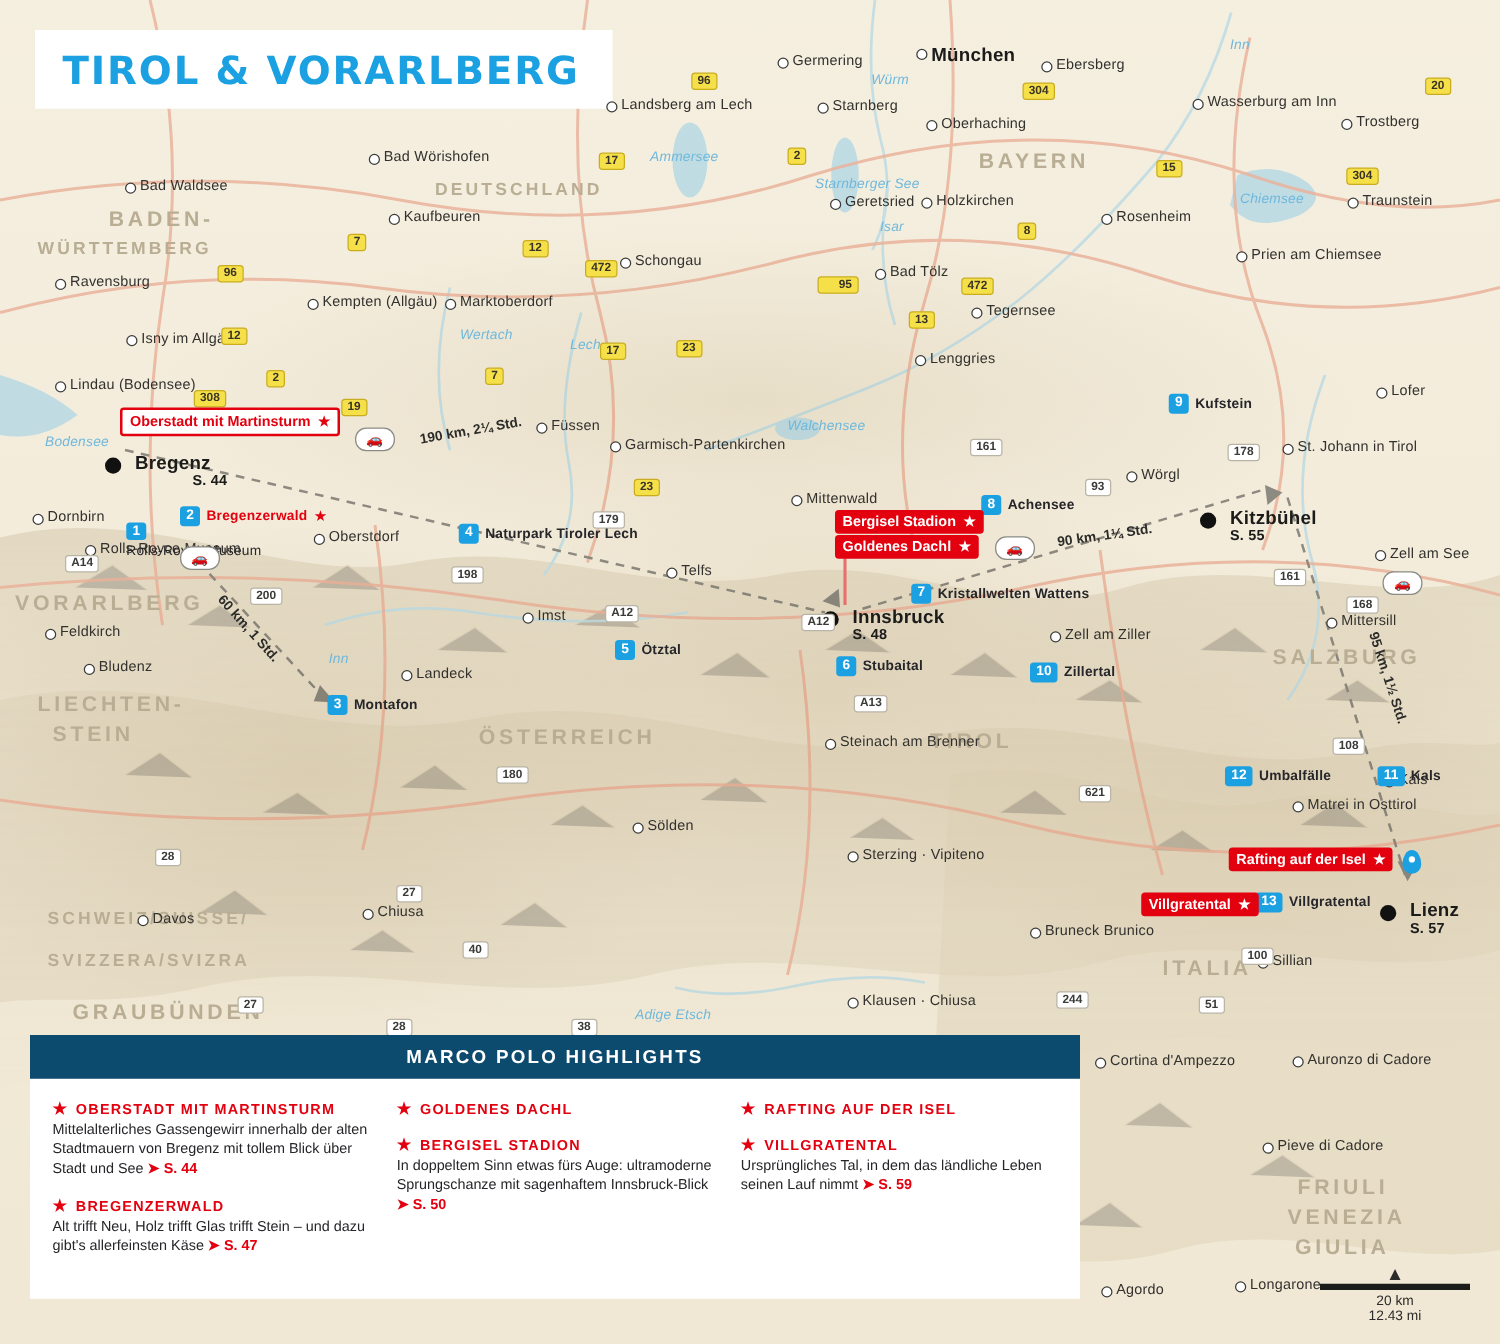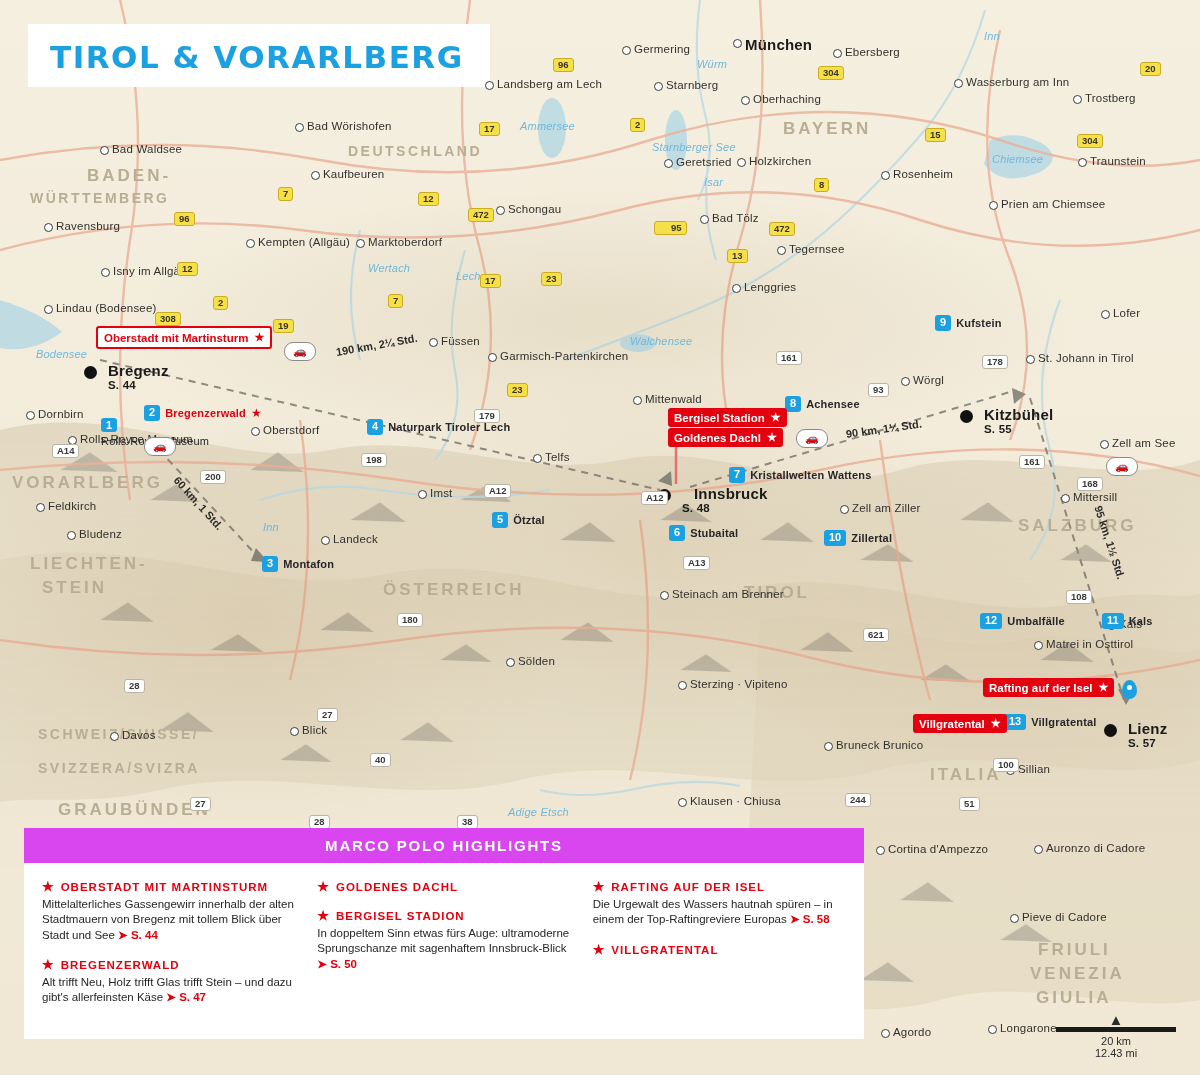--- a/index.html
+++ b/index.html
@@ -36,21 +36,21 @@
     font-size:11.5px;font-weight:bold;border-radius:3px;padding:3px 6px;white-space:nowrap;}
   .poi .st{color:#fff;margin-left:6px;font-size:11px;}
   .poi.out{background:#fff;color:#e3000f;border:2px solid #e3000f;}
   .poi.out .st{color:#e3000f;}
 
   .title-box{position:absolute;left:28px;top:24px;background:#fff;padding:15px 26px 12px 22px;}
   .title-box span{color:#1ba0e2;font-size:31px;font-weight:bold;letter-spacing:1.5px;
     font-family:"DejaVu Sans",sans-serif;}
 
   .hl{position:absolute;left:24px;top:828px;width:840px;background:#fff;box-shadow:0 0 0 0 #fff;}
-  .hl-head{background:#d946ef;color:#fff;text-align:center;font-weight:bold;letter-spacing:1.8px;
+  .hl-head{background:#0c4a6e;color:#fff;text-align:center;font-weight:bold;letter-spacing:1.8px;
     font-size:15px;padding:9px 0;}
   .hl-body{display:flex;padding:16px 18px 20px 18px;gap:22px;}
   .hl-col{flex:1;}
   .hl-item{margin-bottom:14px;}
   .hl-item h4{margin:0 0 3px 0;font-size:11.5px;color:#e3000f;letter-spacing:1px;font-weight:bold;}
   .hl-item h4 .star{margin-right:6px;font-size:13px;}
   .hl-item p{margin:0;font-size:11.5px;line-height:1.33;color:#26262a;}
   .hl-item p .pg{color:#e3000f;font-weight:bold;white-space:nowrap;}
 
   .scale{position:absolute;right:24px;bottom:16px;text-align:center;color:#2b2b29;font-size:11px;}
@@ -352,21 +352,21 @@
       <div style="position:absolute;left:836px;top:739px;">
         <span class="dotc" style="left:-12px;top:3px;"></span>
         <span class="lbl city" style="left:0;top:0;position:relative;display:block;">Bruneck Brunico</span>
       </div>
       <div style="position:absolute;left:122px;top:729px;">
         <span class="dotc" style="left:-12px;top:3px;"></span>
         <span class="lbl city" style="left:0;top:0;position:relative;display:block;">Davos</span>
       </div>
       <div style="position:absolute;left:302px;top:724px;">
         <span class="dotc" style="left:-12px;top:3px;"></span>
-        <span class="lbl city" style="left:0;top:0;position:relative;display:block;">Blick</span>
+        <span class="lbl city" style="left:0;top:0;position:relative;display:block;">Chiusa</span>
       </div>
       <div style="position:absolute;left:1018px;top:763px;">
         <span class="dotc" style="left:-12px;top:3px;"></span>
         <span class="lbl city" style="left:0;top:0;position:relative;display:block;">Sillian</span>
       </div>
       <div style="position:absolute;left:690px;top:795px;">
         <span class="dotc" style="left:-12px;top:3px;"></span>
         <span class="lbl city" style="left:0;top:0;position:relative;display:block;">Klausen · Chiusa</span>
       </div>
       <div style="position:absolute;left:888px;top:843px;">
@@ -399,25 +399,25 @@
       </div>
       <div style="position:absolute;left:80px;top:433px;">
         <span class="dotc" style="left:-12px;top:3px;"></span>
         <span class="lbl city" style="left:0;top:0;position:relative;display:block;">Rolls-Royce Museum</span>
       </div>
     </div>
   <div id="layer-main">
       <div style="position:absolute;left:108px;top:362px;">
         <span class="dotb" style="left:-24px;top:4px;"></span>
         <div class="lbl big" style="position:relative;">Bregenz</div>
-        <div class="lbl" style="position:relative;font-weight:bold;font-size:11.5px;color:#1b1b1a;">S. 44</div>
+        <div class="lbl" style="position:relative;font-weight:bold;font-size:11.5px;color:#1b1b1a;margin-left:46px;">S. 44</div>
       </div>
       <div style="position:absolute;left:682px;top:485px;">
         <span class="dotb" style="left:-24px;top:4px;"></span>
-        <div class="lbl big" style="position:relative;margin-left:12px;">Innsbruck</div>
+        <div class="lbl big" style="position:relative;">Innsbruck</div>
         <div class="lbl" style="position:relative;font-weight:bold;font-size:11.5px;color:#1b1b1a;">S. 48</div>
       </div>
       <div style="position:absolute;left:984px;top:406px;">
         <span class="dotb" style="left:-24px;top:4px;"></span>
         <div class="lbl big" style="position:relative;">Kitzbühel</div>
         <div class="lbl" style="position:relative;font-weight:bold;font-size:11.5px;color:#1b1b1a;">S. 55</div>
       </div>
       <div style="position:absolute;left:1128px;top:720px;">
         <span class="dotb" style="left:-24px;top:4px;"></span>
         <div class="lbl big" style="position:relative;">Lienz</div>
@@ -578,24 +578,24 @@
             <h4><span class="star">★</span><span>GOLDENES DACHL</span></h4>
           </div>
           <div class="hl-item">
             <h4><span class="star">★</span><span>BERGISEL STADION</span></h4>
             <p>In doppeltem Sinn etwas fürs Auge: ultramoderne Sprungschanze mit sagenhaftem Innsbruck-Blick <span class="pg">➤ S. 50</span></p>
           </div>
         </div>
         <div class="hl-col">
           <div class="hl-item">
             <h4><span class="star">★</span><span>RAFTING AUF DER ISEL</span></h4>
-            <p>Die Urgewalt des Wassers hautnah spüren – in einem der Top-Raftingreviere Europas <span class="pg">➤ S. 58</span></p>
           </div>
           <div class="hl-item">
             <h4><span class="star">★</span><span>VILLGRATENTAL</span></h4>
+            <p>Ursprüngliches Tal, in dem das ländliche Leben seinen Lauf nimmt <span class="pg">➤ S. 59</span></p>
           </div>
         </div>
       </div>
   </div>
 
   <div class="scale">
     <div class="arrow">▲</div>
     <div class="bar"></div>
     <div>20 km</div>
     <div>12.43 mi</div>

